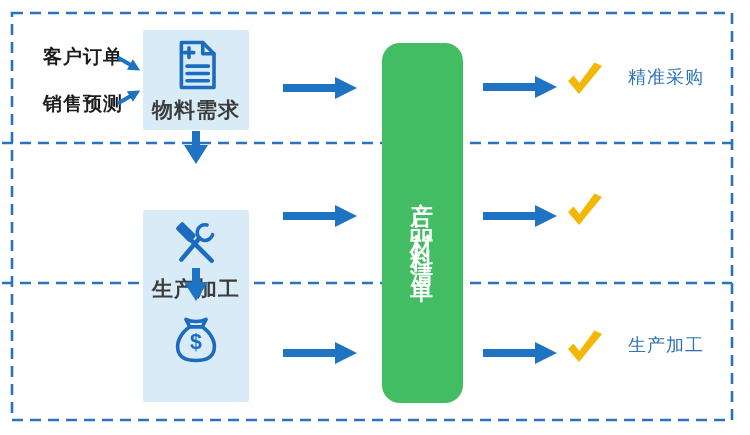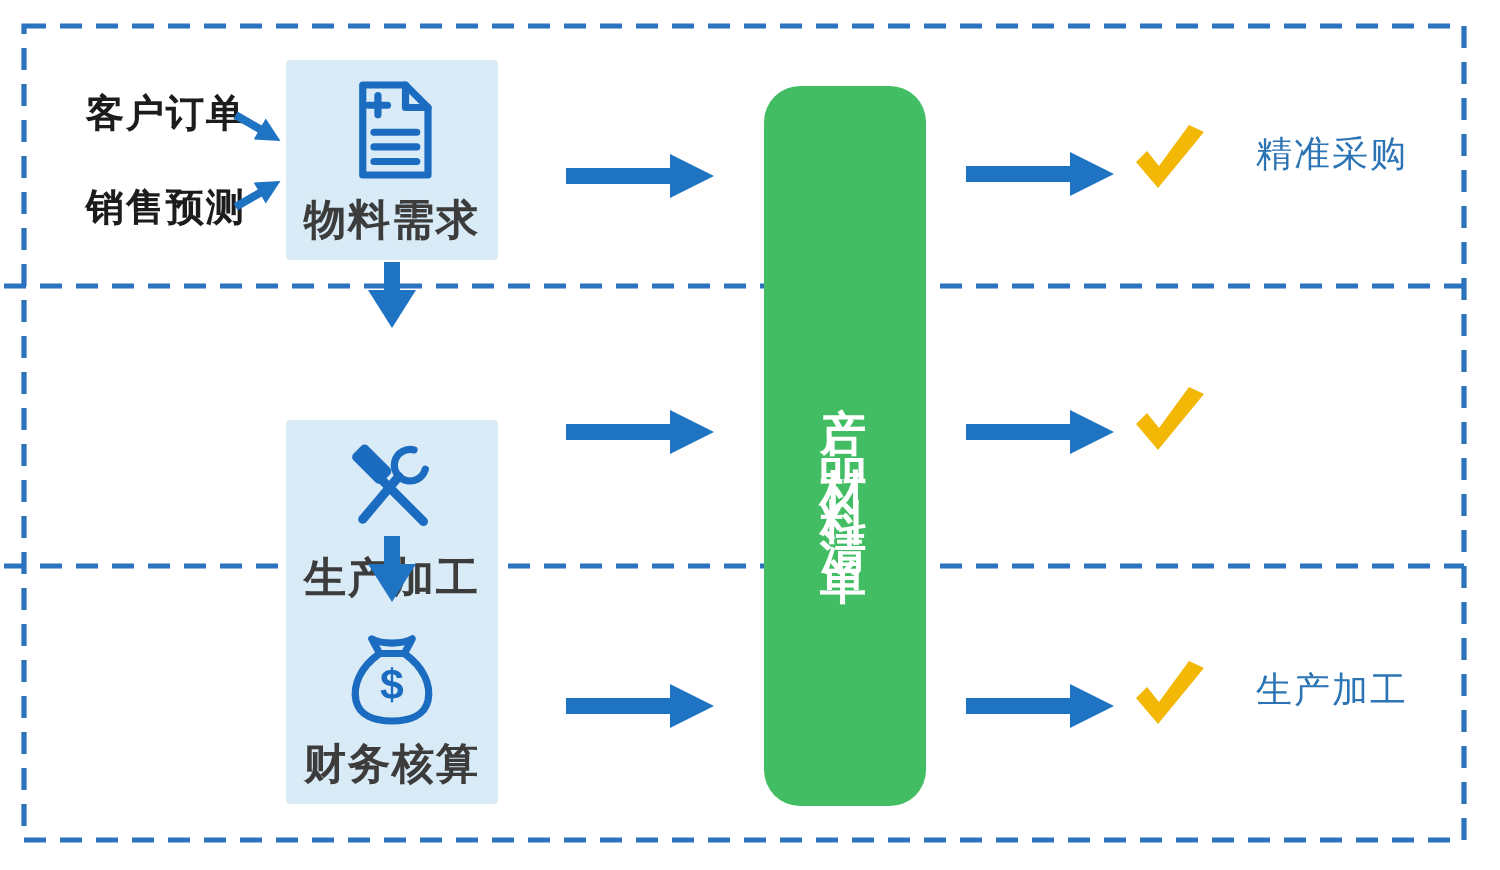--- a/index.html
+++ b/index.html
@@ -113,21 +113,20 @@
     <rect class="arrow-fill" x="8" y="0" width="8" height="15"></rect>
     <polygon class="arrow-fill" points="0,14 24,14 12,33"></polygon>
   </svg>
 
   <div class="pbox" style="top:303px;height:99px;">
     <svg width="54" height="54" viewBox="0 0 48 48">
       <path class="icon-stroke" d="M18.5 14 C10 20 6.5 28 8 35 C9.5 41.5 16 44 24 44 C32 44 38.5 41.5 40 35 C41.5 28 38 20 29.5 14 Z"></path>
       <path class="icon-stroke" d="M18.5 14 L15 7.5 C20 10 28 10 33 7.5 L29.5 14 Z"></path>
       <text class="icon-fill" x="24" y="34" text-anchor="middle" font-size="19" font-weight="bold">$</text>
     </svg>
-    <div class="pbox-label">财务核算</div>
   </div>
 
   <svg class="h-arrow" style="left:283px;top:77px;" viewBox="0 0 74 22">
     <rect class="arrow-fill" x="0" y="7" width="53" height="8"></rect>
     <polygon class="arrow-fill" points="52,0 74,11 52,22"></polygon>
   </svg>
   <svg class="h-arrow" style="left:283px;top:205px;" viewBox="0 0 74 22">
     <rect class="arrow-fill" x="0" y="7" width="53" height="8"></rect>
     <polygon class="arrow-fill" points="52,0 74,11 52,22"></polygon>
   </svg>

